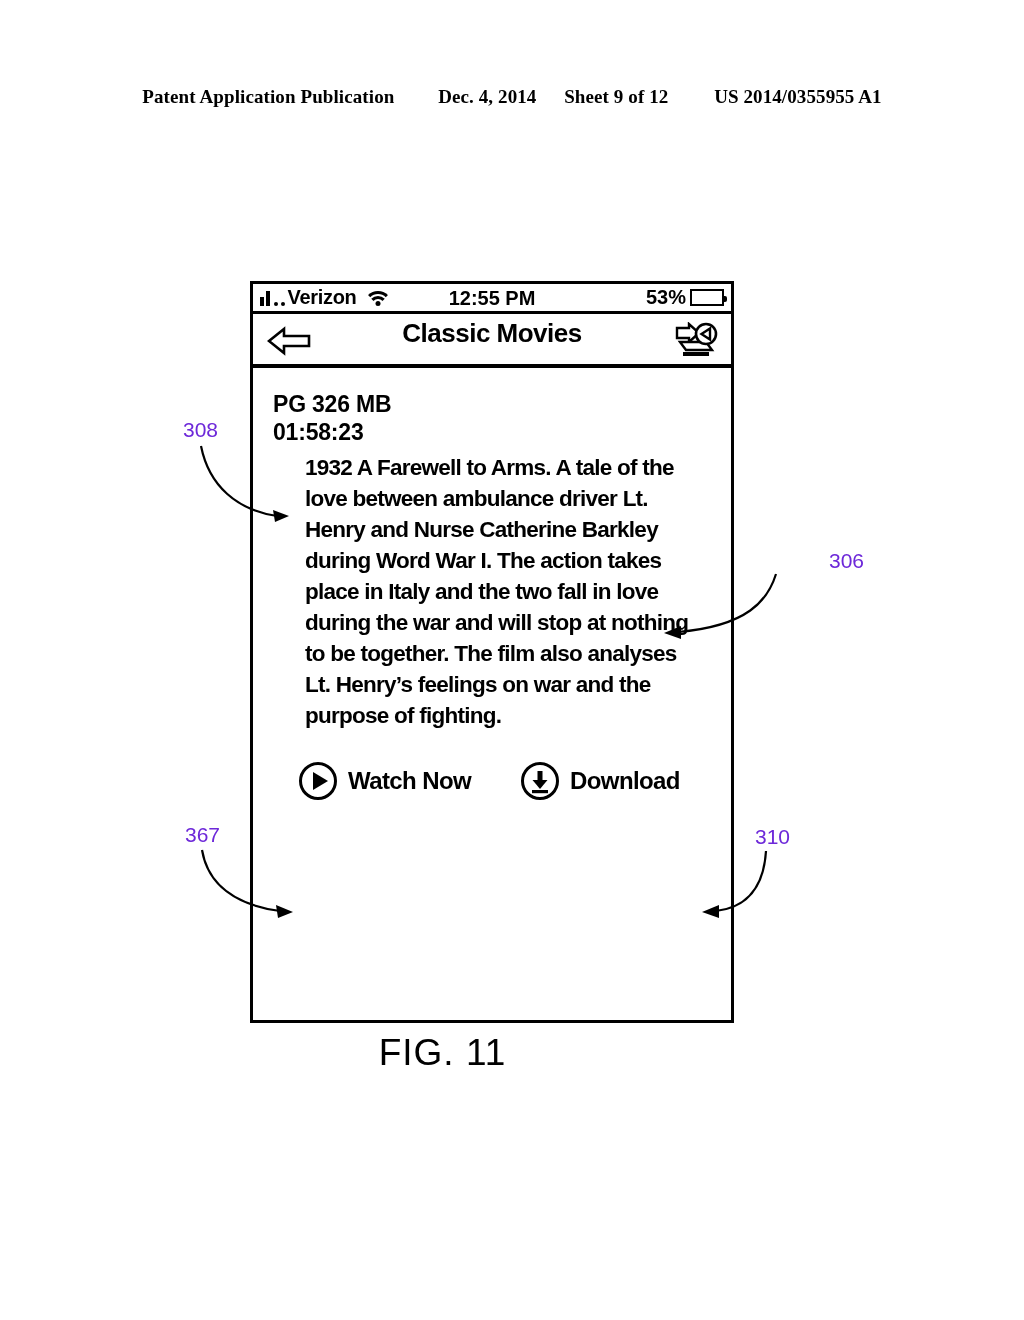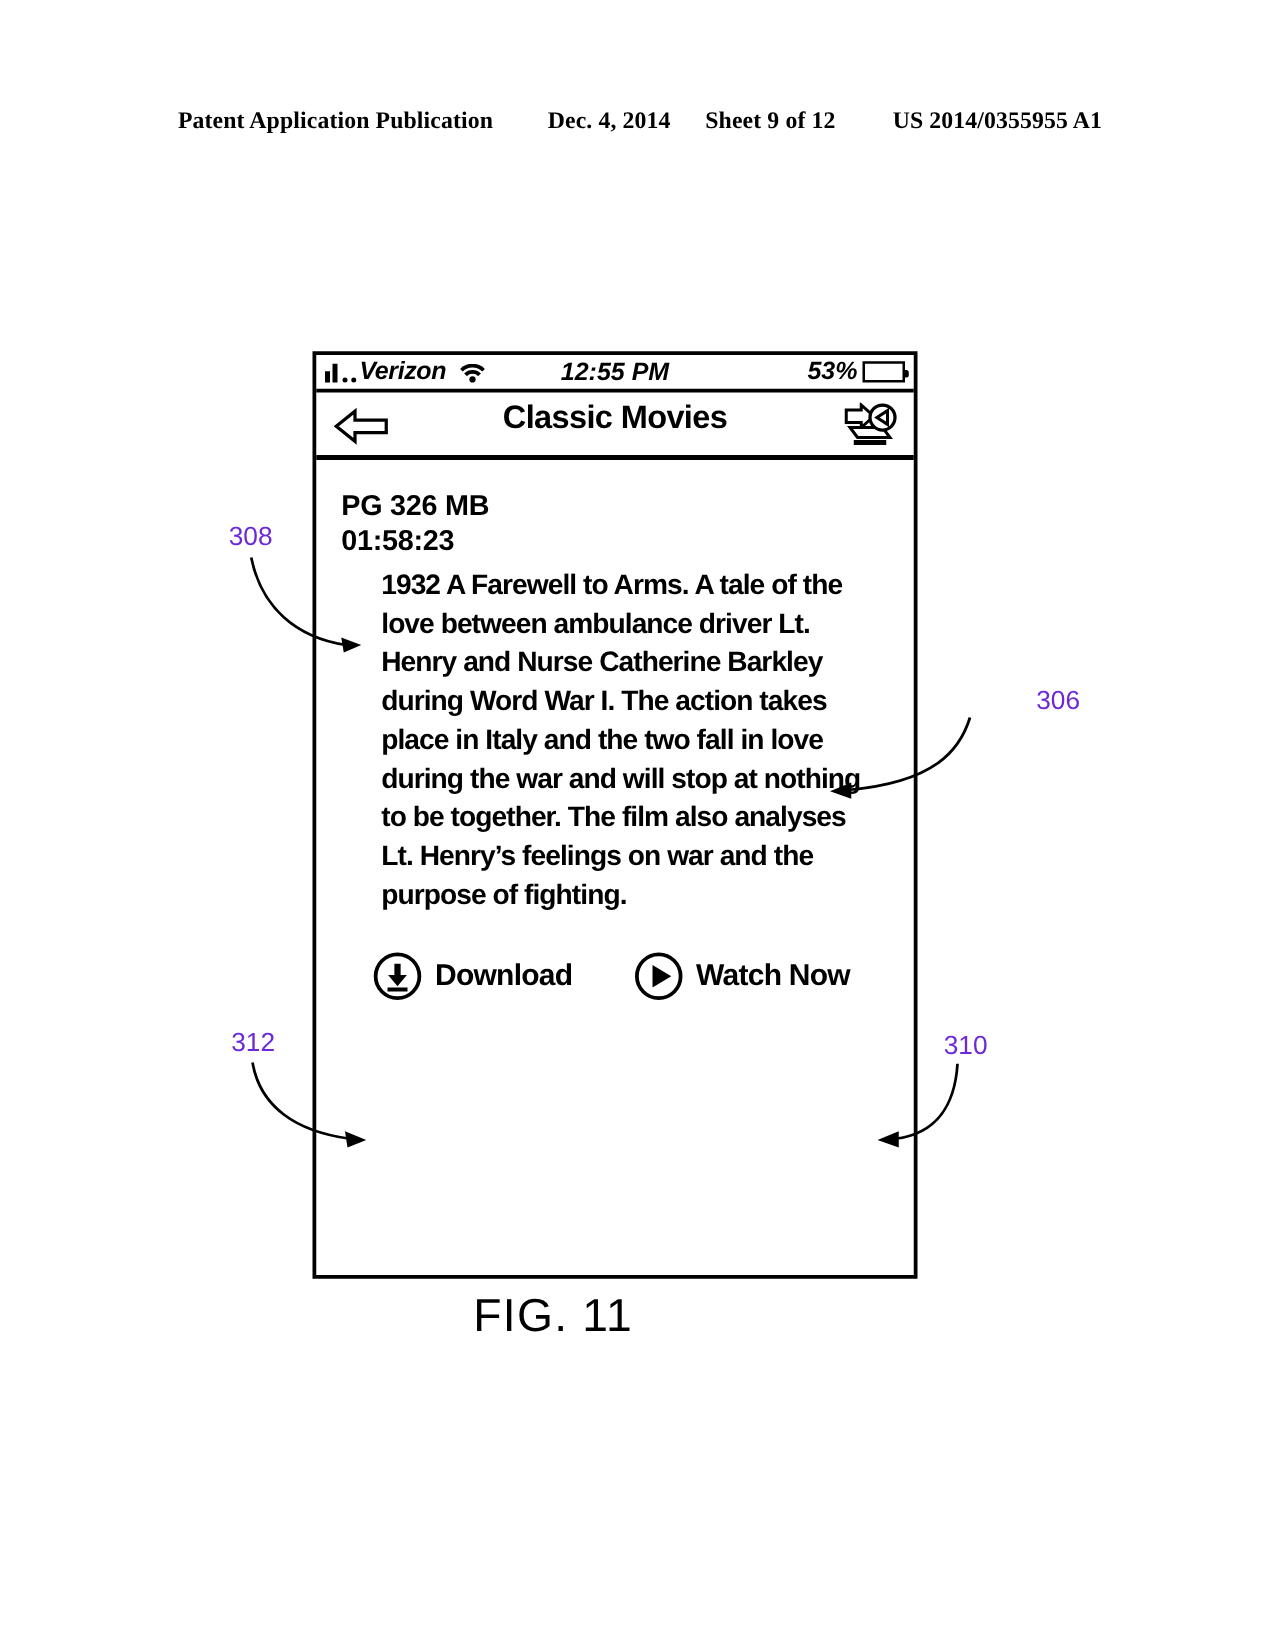--- a/index.html
+++ b/index.html
@@ -50,21 +50,20 @@
   
   .status-bar {
     position: relative;
     height: 30px;
     border-bottom: 3px solid #000;
     box-sizing: border-box;
     display: flex;
     align-items: center;
     font-weight: bold;
     font-size: 19px;
-    font-style: italic;
   }
   .carrier-group {
     display: flex;
     align-items: center;
     position: absolute;
     left: 7px;
     top: 2px;
   }
   .signal-bars {
     display: flex;
@@ -287,52 +286,52 @@
     <div class="meta">
       <div>PG 326 MB</div>
       <div>01:58:23</div>
     </div>
     <div class="description">1932 A Farewell to Arms. A tale of the love between ambulance driver Lt. Henry and Nurse Catherine Barkley during Word War I. The action takes place in Italy and the two fall in love during the war and will stop at nothing to be together. The film also analyses Lt. Henry’s feelings on war and the purpose of fighting.</div>
 
     <div class="actions">
       <div class="action-btn">
         <span class="circle-icon">
           <svg width="32" height="32" viewBox="0 0 32 32" style="position:absolute;left:0;top:0;">
+            <polygon points="11,7 11,25 26,16" fill="#000"></polygon>
+          </svg>
+        </span>
+        <span>Watch Now</span>
+      </div>
+      <div class="action-btn">
+        <span class="circle-icon">
+          <svg width="32" height="32" viewBox="0 0 32 32" style="position:absolute;left:0;top:0;">
             <rect x="13.5" y="6" width="5" height="12" fill="#000"></rect>
             <polygon points="8.5,15 23.5,15 16,24" fill="#000"></polygon>
             <rect x="8" y="25" width="16" height="3.2" fill="#000"></rect>
           </svg>
         </span>
         <span>Download</span>
       </div>
-      <div class="action-btn">
-        <span class="circle-icon">
-          <svg width="32" height="32" viewBox="0 0 32 32" style="position:absolute;left:0;top:0;">
-            <polygon points="11,7 11,25 26,16" fill="#000"></polygon>
-          </svg>
-        </span>
-        <span>Watch Now</span>
-      </div>
     </div>
   </div>
 </div>
 
 <div class="ref-num" style="left:183px; top:418px;">308</div>
 <svg class="leader" style="left:195px; top:438px; width:125px; height:95px;">
   <path d="M 6 8 C 14 48, 42 72, 82 78" fill="none" stroke="#000" stroke-width="2.2"></path>
   <polygon points="94,78 78,72 80,84" fill="#000"></polygon>
 </svg>
 
 <div class="ref-num" style="left:782px; top:549px;margin-left:47px;">306</div>
 <svg class="leader" style="left:650px; top:568px; width:135px; height:85px;">
   <path d="M 126 6 C 118 32, 98 58, 28 64" fill="none" stroke="#000" stroke-width="2.2"></path>
   <polygon points="14,65 31,58 31,71" fill="#000"></polygon>
 </svg>
 
-<div class="ref-num" style="left:185px; top:823px;">312</div>
+<div class="ref-num" style="left:185px; top:823px;">367</div>
 <svg class="leader" style="left:196px; top:843px; width:125px; height:85px;">
   <path d="M 6 7 C 12 42, 40 62, 84 68" fill="none" stroke="#000" stroke-width="2.2"></path>
   <polygon points="97,69 80,62 82,75" fill="#000"></polygon>
 </svg>
 
 <div class="ref-num" style="left:755px; top:825px;">310</div>
 <svg class="leader" style="left:694px; top:845px; width:110px; height:82px;">
   <path d="M 72 6 C 70 38, 56 62, 22 66" fill="none" stroke="#000" stroke-width="2.2"></path>
   <polygon points="8,67 25,60 25,73" fill="#000"></polygon>
 </svg>

